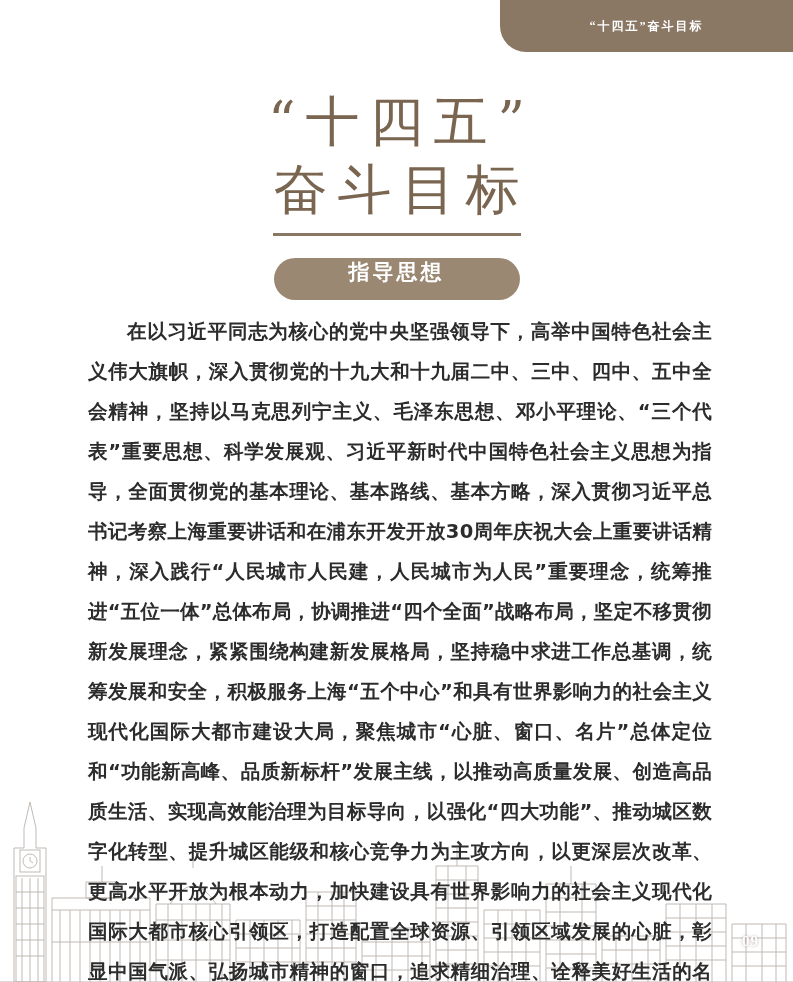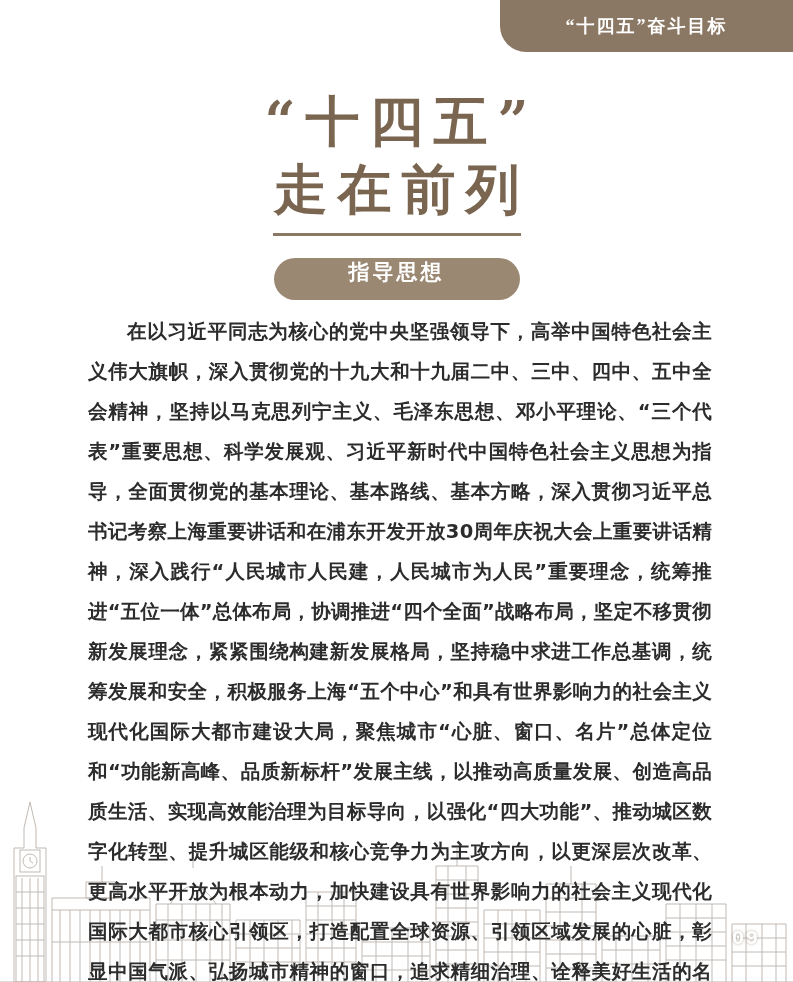--- a/index.html
+++ b/index.html
@@ -36,39 +36,39 @@
     height: 52px;
     background: #8a7764;
     border-bottom-left-radius: 26px;
     display: flex;
     align-items: center;
     justify-content: center;
     z-index: 5;
   }
   .header-tab-text {
     color: #ffffff;
-    font-size: 18px;
+    font-size: 12px;
     font-weight: bold;
     letter-spacing: 2px;
     font-family: Liberation Serif, serif;
   }
 
   
   .title-block {
     position: absolute;
     top: 88px;
     left: 0;
     width: 793px;
     text-align: center;
     z-index: 4;
   }
   .title-line {
     color: #7a6550;
     font-size: 54px;
-    font-weight: bold;
+    font-weight: normal;
     letter-spacing: 10px;
     line-height: 1.25;
     font-family: "DejaVu Serif", "Liberation Serif", serif;
     text-indent: 10px;
   }
   .title-rule {
     width: 248px;
     height: 3px;
     background: #8a7764;
     margin: 10px auto 0 auto;
@@ -117,23 +117,23 @@
     letter-spacing: 0.2px;
     margin: 0;
   }
 
   
   .page-number {
     position: absolute;
     right: 34px;
     bottom: 32px;
     color: #ffffff;
-    font-size: 21px;
-    font-weight: bold;
-    font-family: Liberation Mono, monospace;
+    font-size: 15px;
+    font-weight: bold;
+    font-family: Liberation Serif, serif;
     letter-spacing: 1px;
     z-index: 6;
     text-shadow: 0 0 3px rgba(120,100,80,0.55);
   }
 </style>
 </head>
 <body>
 
 <svg class="skyline" viewBox="0 0 793 330" preserveAspectRatio="none" aria-hidden="true">
   <defs>
@@ -209,21 +209,21 @@
 
   <rect x="0" y="0" width="793" height="330" fill="url(#fadeTop)"></rect>
 </svg>
 
 <div class="header-tab">
   <span class="header-tab-text">“十四五”奋斗目标</span>
 </div>
 
 <div class="title-block">
   <div class="title-line">“十四五”</div>
-  <div class="title-line">走在前列</div>
+  <div class="title-line">奋斗目标</div>
   <div class="title-rule"></div>
 </div>
 
 <div class="section-pill">
   <span class="section-pill-text">指导思想</span>
 </div>
 
 <div class="body-block">
   <p class="body-text">在以习近平同志为核心的党中央坚强领导下，高举中国特色社会主义伟大旗帜，深入贯彻党的十九大和十九届二中、三中、四中、五中全会精神，坚持以马克思列宁主义、毛泽东思想、邓小平理论、“三个代表”重要思想、科学发展观、习近平新时代中国特色社会主义思想为指导，全面贯彻党的基本理论、基本路线、基本方略，深入贯彻习近平总书记考察上海重要讲话和在浦东开发开放30周年庆祝大会上重要讲话精神，深入践行“人民城市人民建，人民城市为人民”重要理念，统筹推进“五位一体”总体布局，协调推进“四个全面”战略布局，坚定不移贯彻新发展理念，紧紧围绕构建新发展格局，坚持稳中求进工作总基调，统筹发展和安全，积极服务上海“五个中心”和具有世界影响力的社会主义现代化国际大都市建设大局，聚焦城市“心脏、窗口、名片”总体定位和“功能新高峰、品质新标杆”发展主线，以推动高质量发展、创造高品质生活、实现高效能治理为目标导向，以强化“四大功能”、推动城区数字化转型、提升城区能级和核心竞争力为主攻方向，以更深层次改革、更高水平开放为根本动力，加快建设具有世界影响力的社会主义现代化国际大都市核心引领区，打造配置全球资源、引领区域发展的心脏，彰显中国气派、弘扬城市精神的窗口，追求精细治理、诠释美好生活的名片，在全面建设社会主义现代化国家新征程中奋勇争先、走在前列。</p>
 </div>

